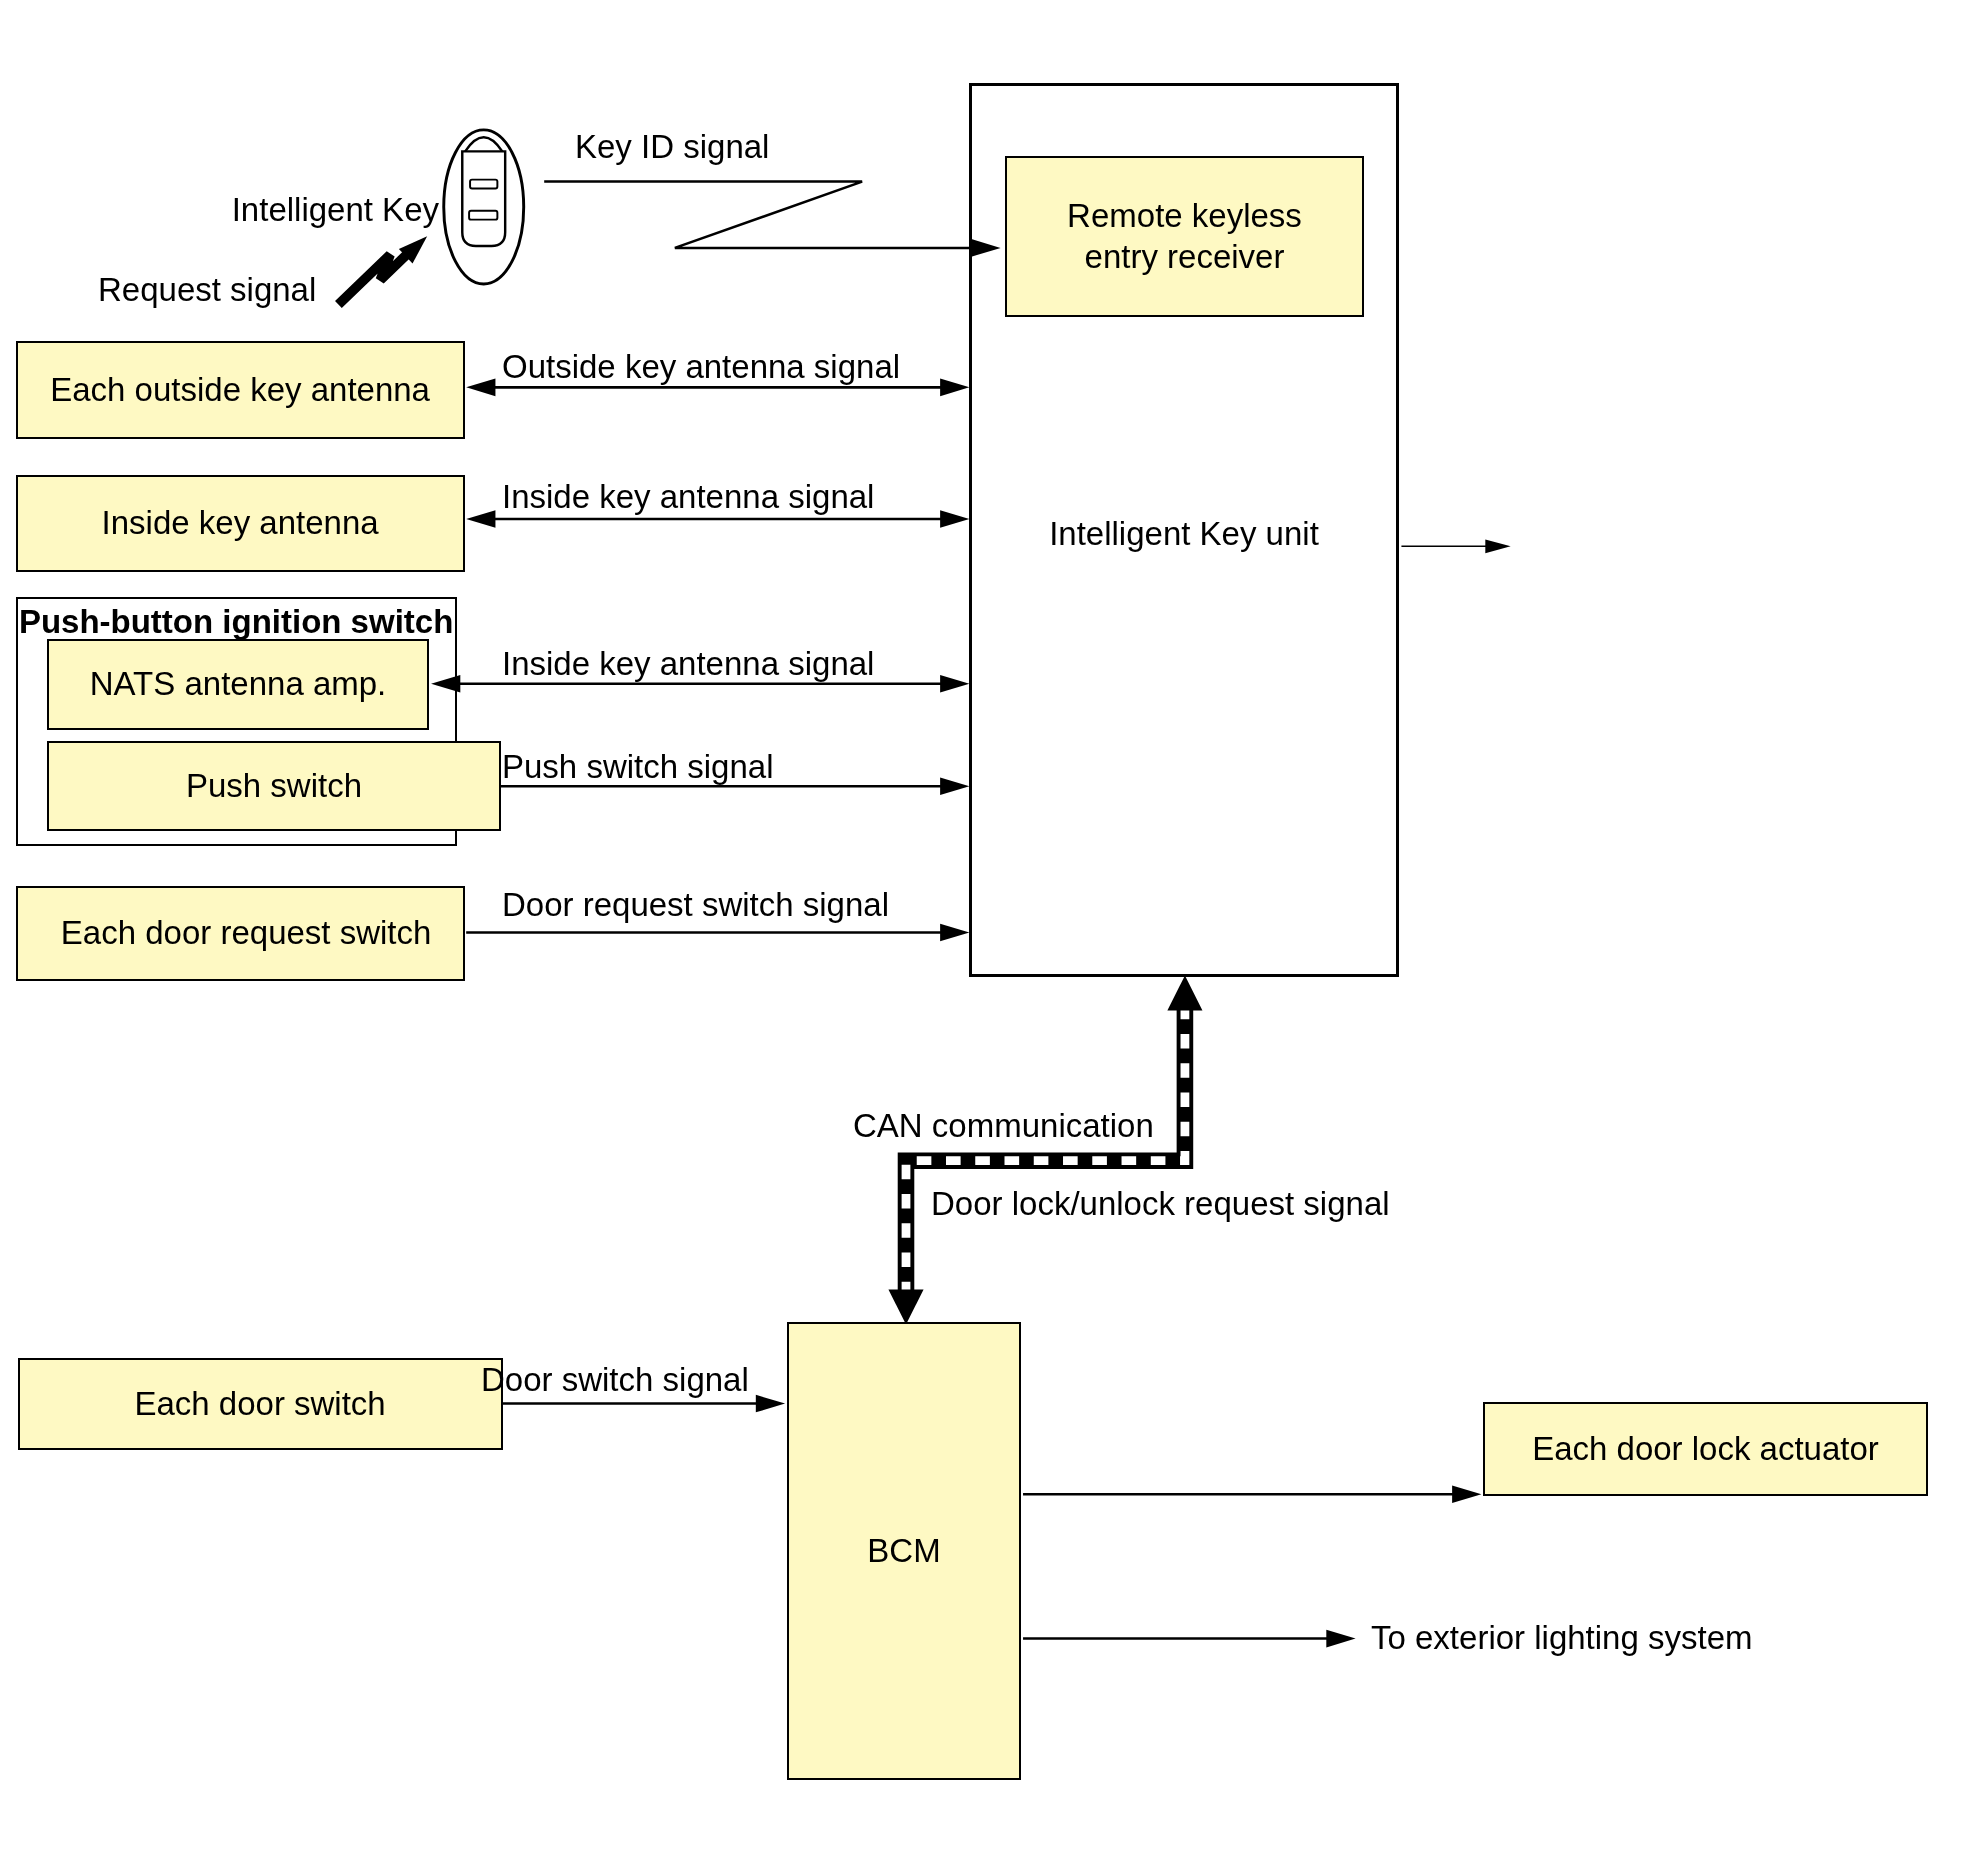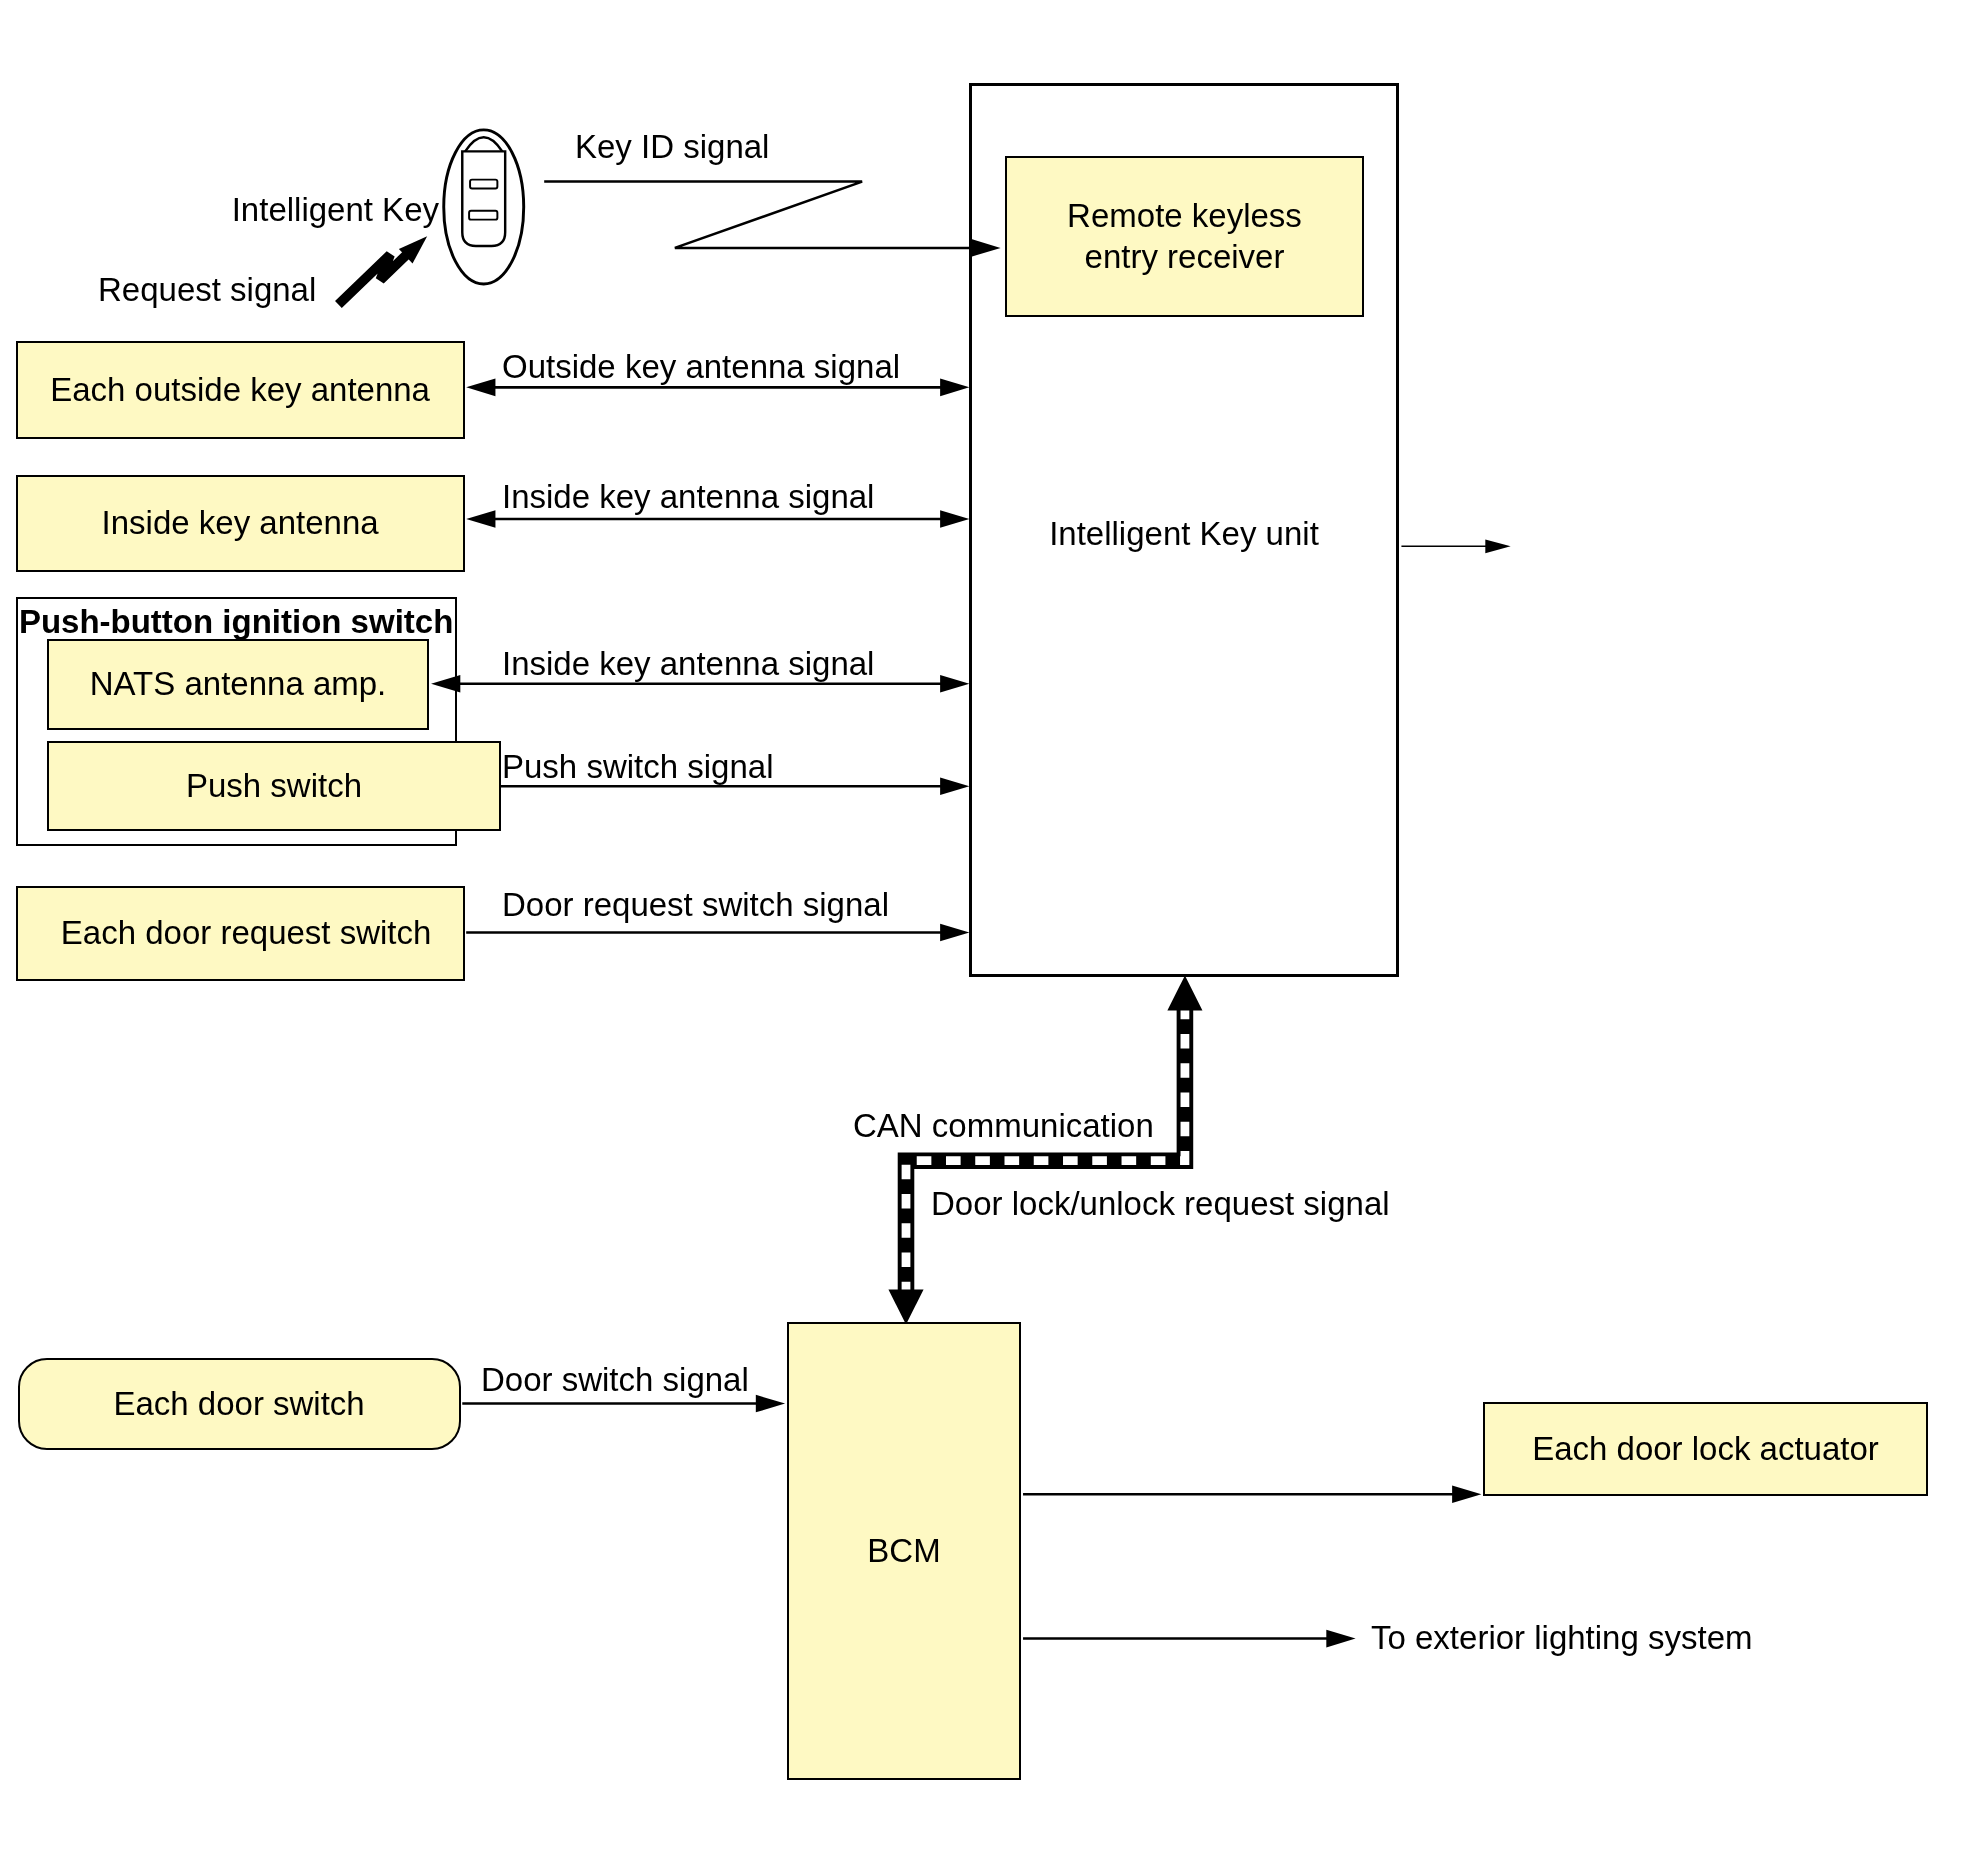--- a/index.html
+++ b/index.html
@@ -113,21 +113,21 @@
   </div>
 
   <div class="box" style="left:47px;top:741px;width:454px;height:90px;">
     <span>Push switch</span>
   </div>
 
   <div class="box" style="left:15.6px;top:886px;width:449px;height:95px;padding-left:12px;">
     <span>Each door request switch</span>
   </div>
 
-  <div class="box" style="left:17.6px;top:1358px;width:443px;height:92px;border-radius:29px;">
+  <div class="box" style="left:17.6px;top:1358px;width:485px;height:92px;">
     <span>Each door switch</span>
   </div>
 
   <div class="box thick hollow" style="left:969px;top:83px;width:430px;height:894px;"></div>
   <div class="ik-title">Intelligent Key unit</div>
 
   <div class="box" style="left:1005px;top:156px;width:359px;height:161px;">
     <span class="wrap2">Remote keyless entry receiver</span>
   </div>
 

